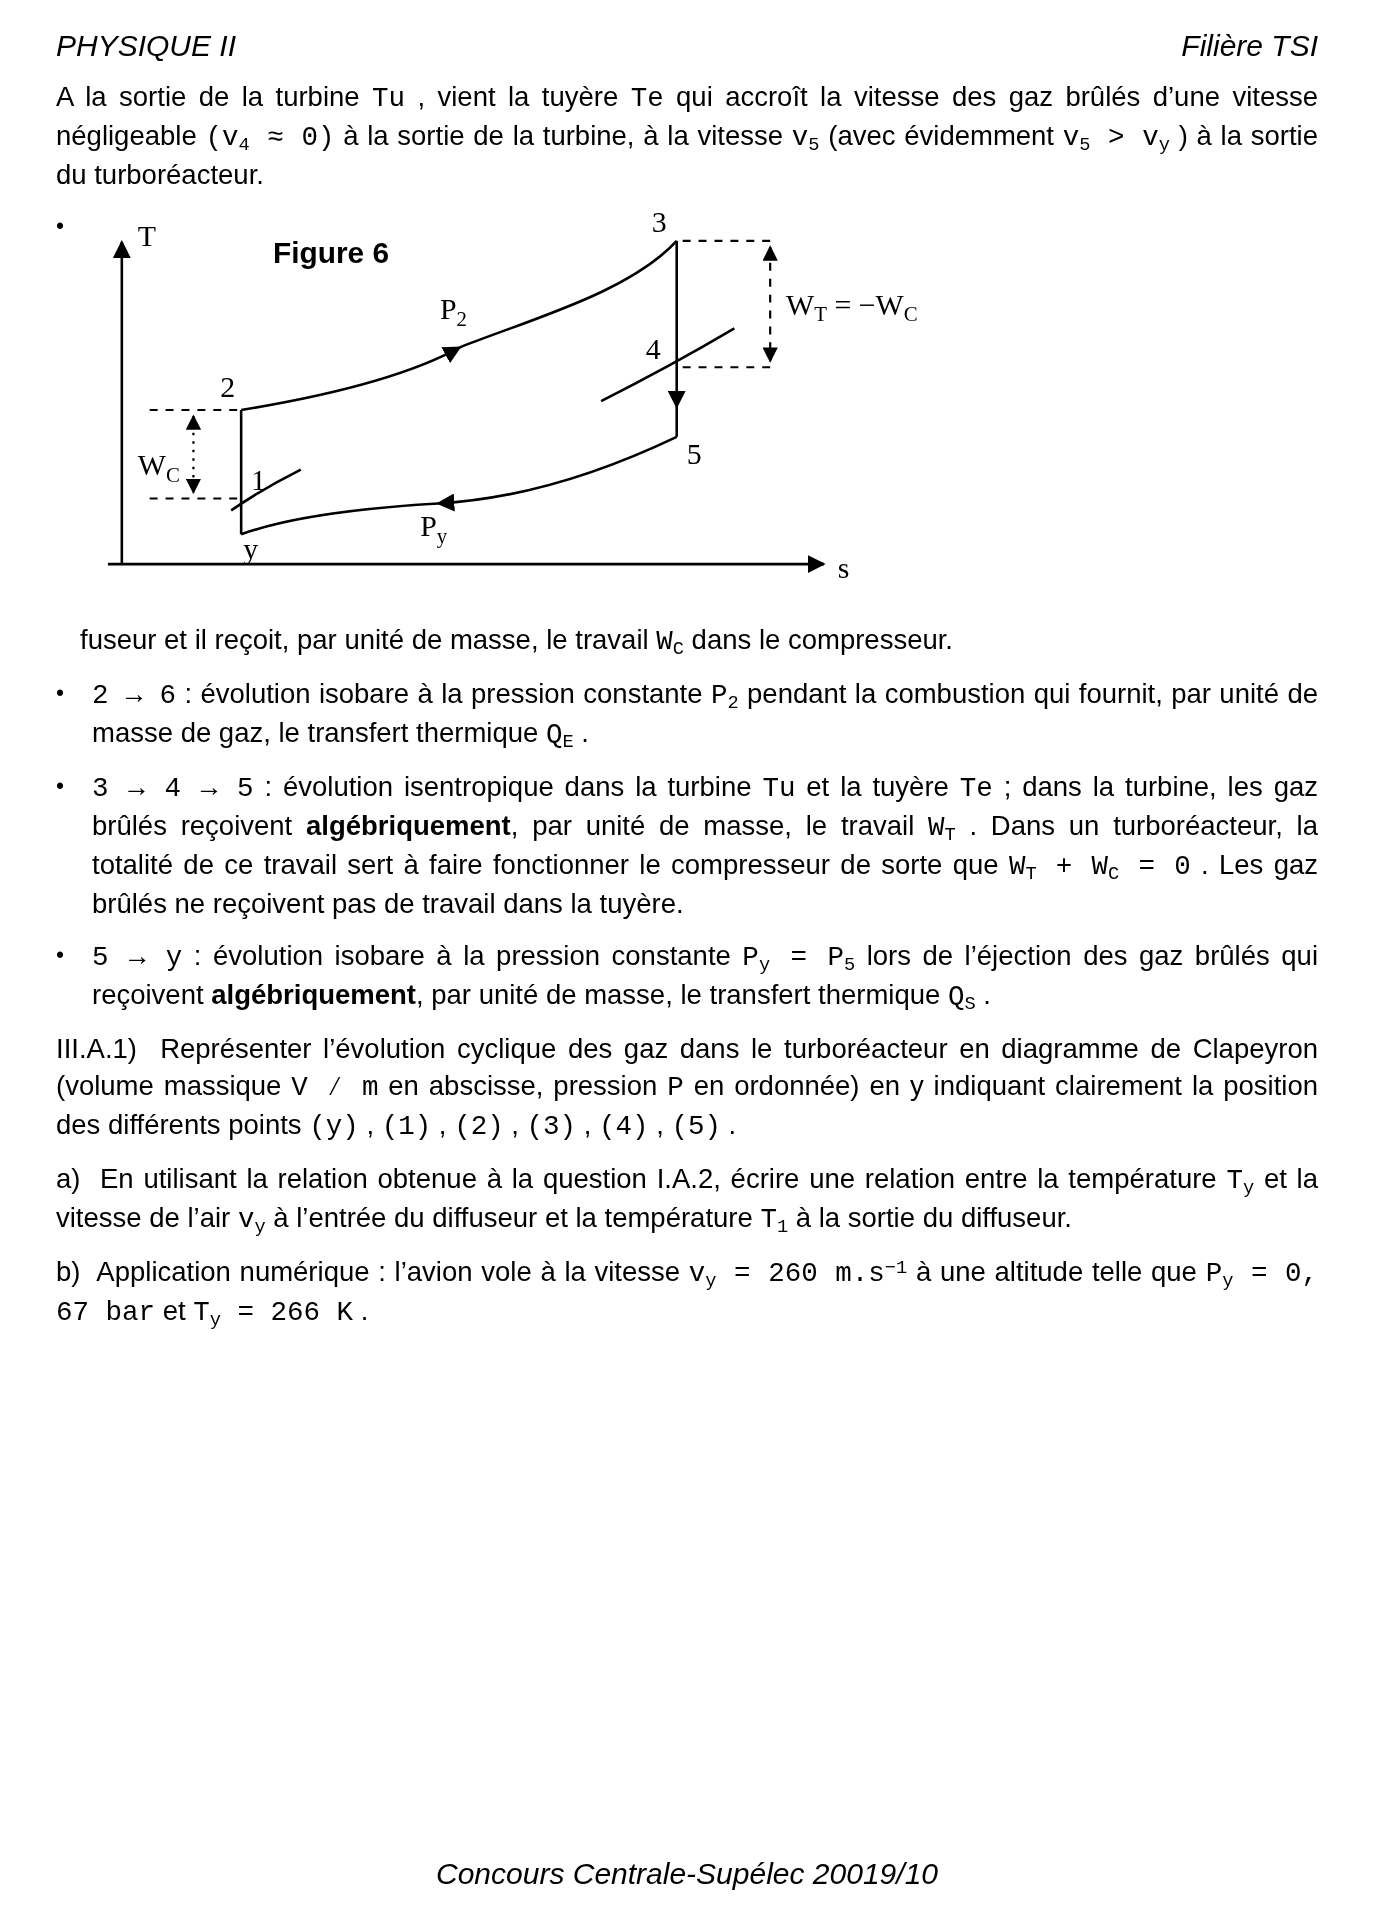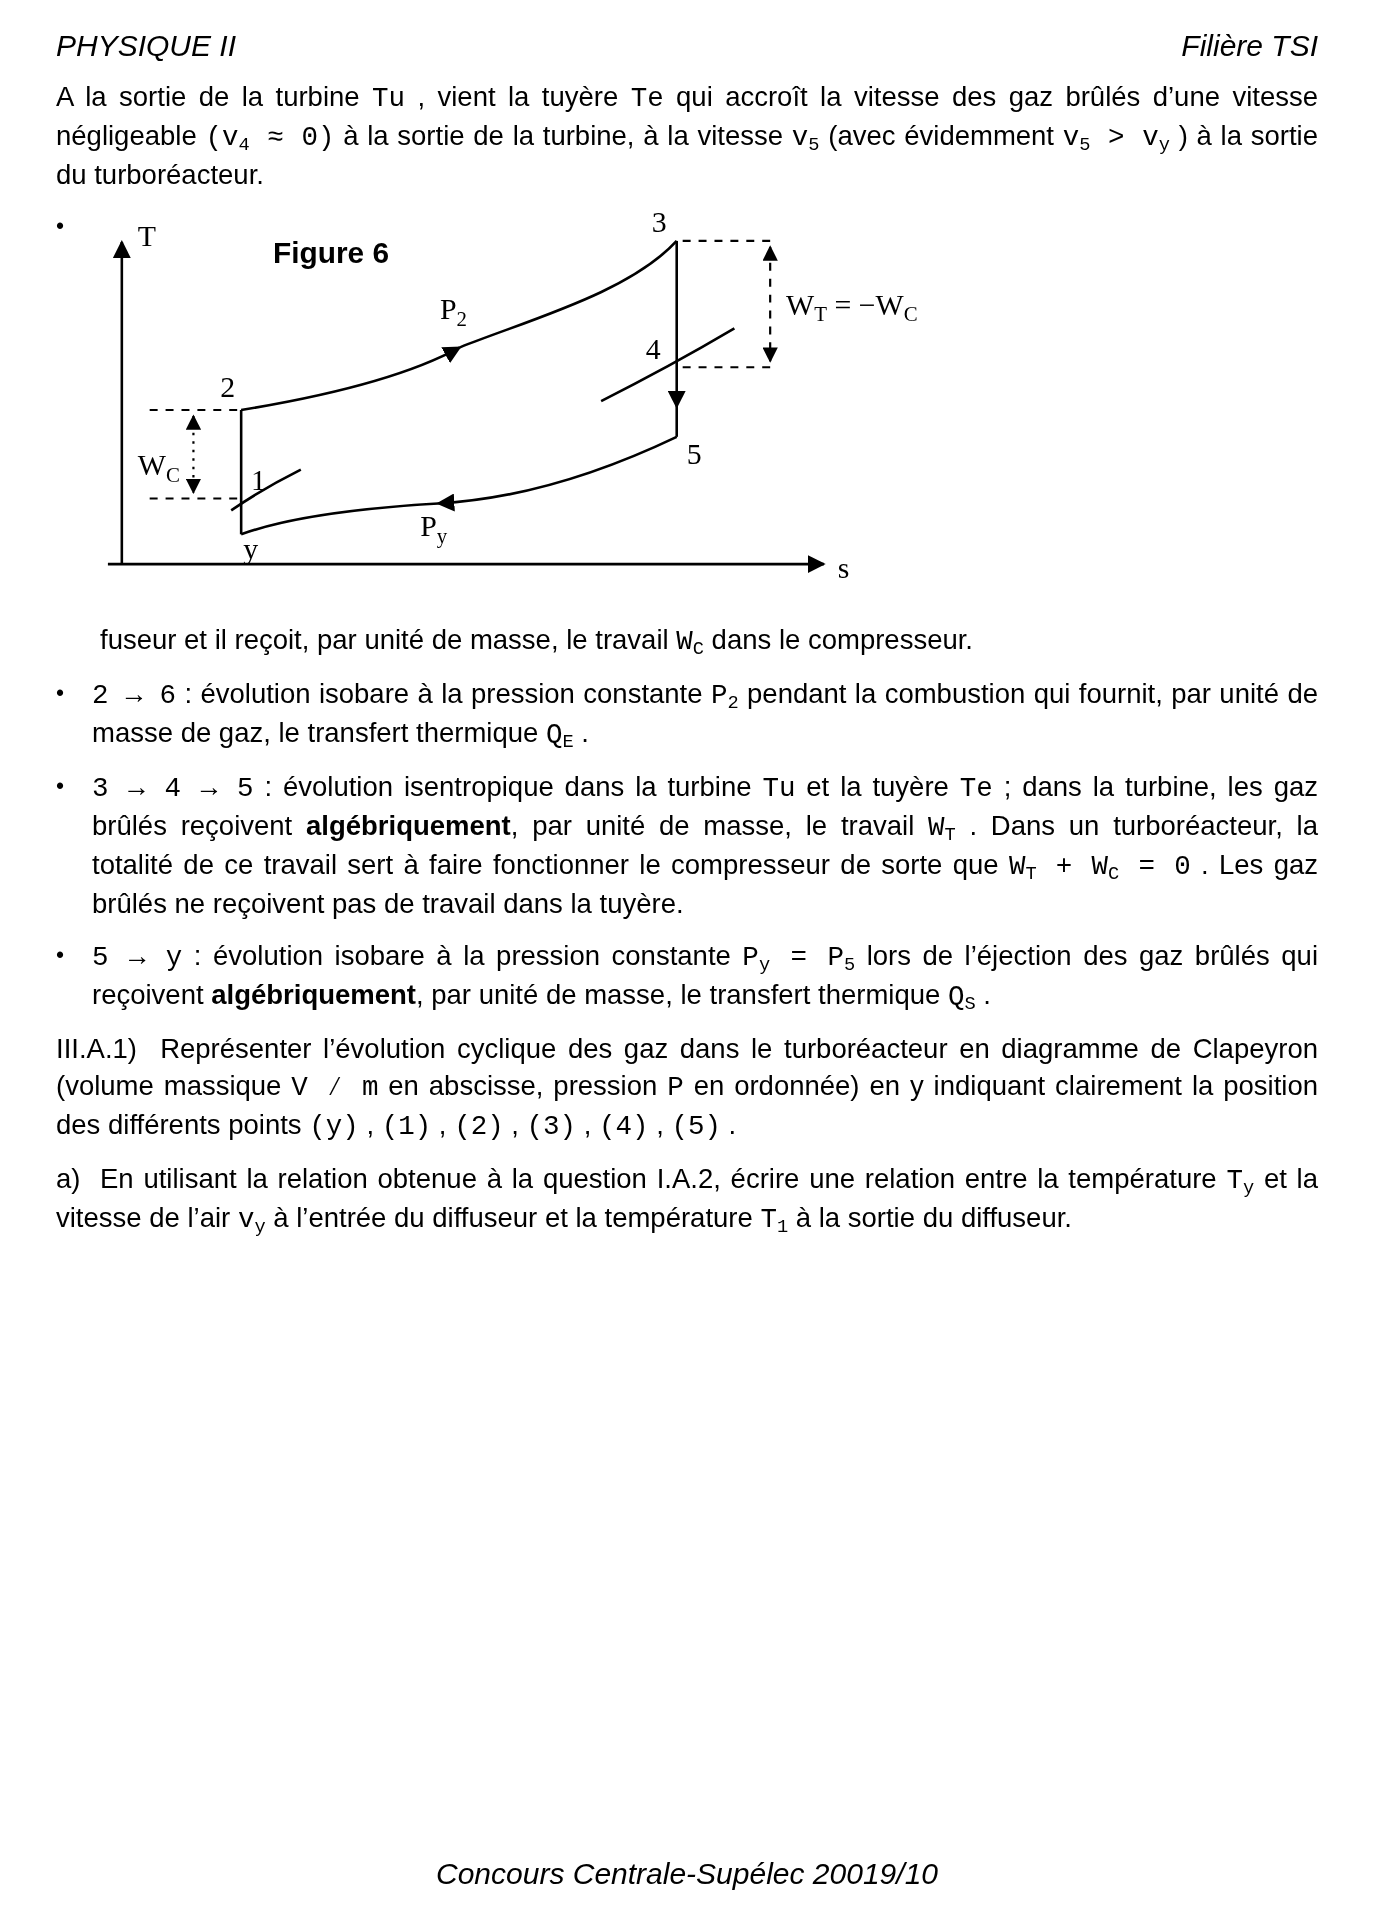--- a/index.html
+++ b/index.html
@@ -20,21 +20,21 @@
   sub { font-size:0.68em; vertical-align:-0.28em; line-height:0; }
   sup { font-size:0.68em; vertical-align:0.45em; line-height:0; }
 
   .bullet { display:flex; margin-top:15px; }
   .dot { flex:0 0 36px; line-height:37px; font-size:23px; }
   .btext { flex:1; text-align:justify; line-height:37px; }
 
   .fig-row { display:flex; align-items:flex-start; }
   .narrow { width:178px; text-align:justify; line-height:34.5px; }
   svg.fig { flex:0 0 auto; display:block; }
-  .cont { margin-left:44px; margin-top:5px; }
+  .cont { margin-left:24px; margin-top:5px; }
   .q { margin-top:19px; }
 
   .ftr { position:absolute; left:56px; right:57px; bottom:30px;
          display:flex; justify-content:center; font-style:italic; font-size:30px; }
 
   
   .ln   { fill:none; stroke:#000; stroke-width:2.6; }
   .dash { fill:none; stroke:#000; stroke-width:2.2; stroke-dasharray:8 8; }
   .dotl { fill:none; stroke:#000; stroke-width:2.2; stroke-dasharray:2.5 6; }
   .fmath  { font-family:"Liberation Serif","DejaVu Serif",serif; font-size:30px; fill:#000; }
@@ -119,19 +119,20 @@
     <div class="btext"><span class="math">3 → 4 → 5</span> : évolution isentropique dans la turbine <span class="math">Tu</span> et la tuyère <span class="math">Te</span> ; dans la turbine, les gaz brûlés reçoivent <b>algébriquement</b>, par unité de masse, le travail <span class="math">W<sub>T</sub></span> . Dans un turboréacteur, la totalité de ce travail sert à faire fonc­tionner le compresseur de sorte que <span class="math">W<sub>T</sub> + W<sub>C</sub> = 0</span> . Les gaz brûlés ne reçoi­vent pas de travail dans la tuyère.</div>
   </div>
 
   <div class="bullet">
     <span class="dot">•</span>
     <div class="btext"><span class="math">5 → y</span> : évolution isobare à la pression constante <span class="math">P<sub>y</sub> = P<sub>5</sub></span> lors de l’éjection des gaz brûlés qui reçoivent <b>algébriquement</b>, par unité de masse, le trans­fert thermique <span class="math">Q<sub>S</sub></span> .</div>
   </div>
 
   <p class="body-text q">III.A.1)&nbsp; Représenter l’évolution cyclique des gaz dans le turboréacteur en dia­gramme de Clapeyron (volume massique <span class="math">V ∕ m</span> en abscisse, pression <span class="math">P</span> en ordonnée) en y indiquant clairement la position des différents points <span class="math">(y)</span> , <span class="math">(1)</span> , <span class="math">(2)</span> , <span class="math">(3)</span> , <span class="math">(4)</span> , <span class="math">(5)</span> .</p>
   <p class="body-text">a)&nbsp; En utilisant la relation obtenue à la question I.A.2, écrire une relation entre la température <span class="math">T<sub>y</sub></span> et la vitesse de l’air <span class="math">v<sub>y</sub></span> à l’entrée du diffuseur et la tempéra­ture <span class="math">T<sub>1</sub></span> à la sortie du diffuseur.</p>
+  <p class="body-text">b)&nbsp; Application numérique : l’avion vole à la vitesse <span class="math">v<sub>y</sub> = 260 m.s<sup>−1</sup></span> à une altitude telle que <span class="math">P<sub>y</sub> = 0, 67 bar</span> et <span class="math">T<sub>y</sub> = 266 K</span> .</p>
 
   <footer class="ftr">
     <span>Concours Centrale-Supélec 2001</span>
     <span>9/10</span>
   </footer>
 
 </div>
 
 </body></html>

